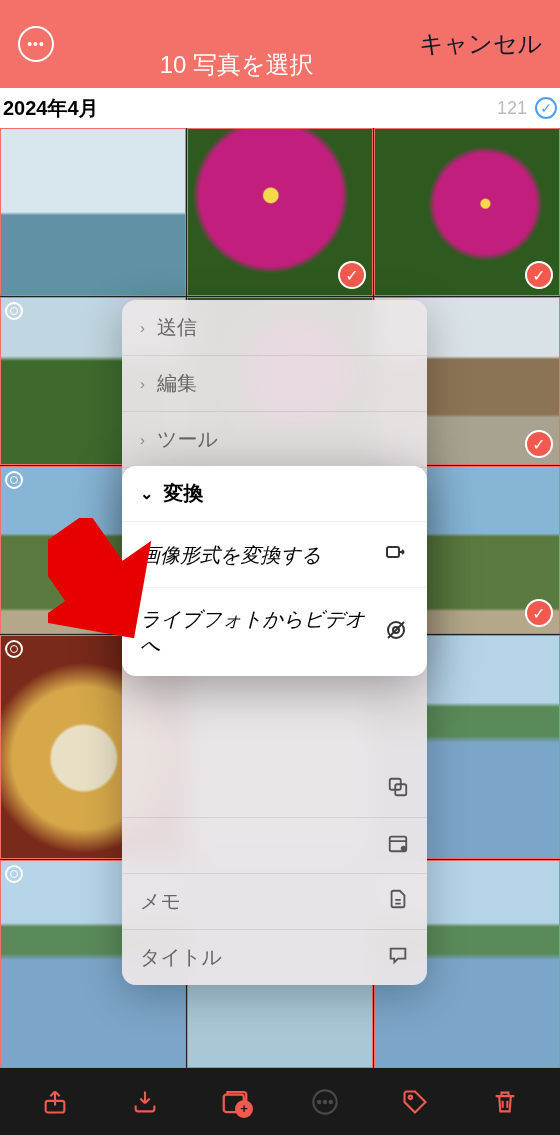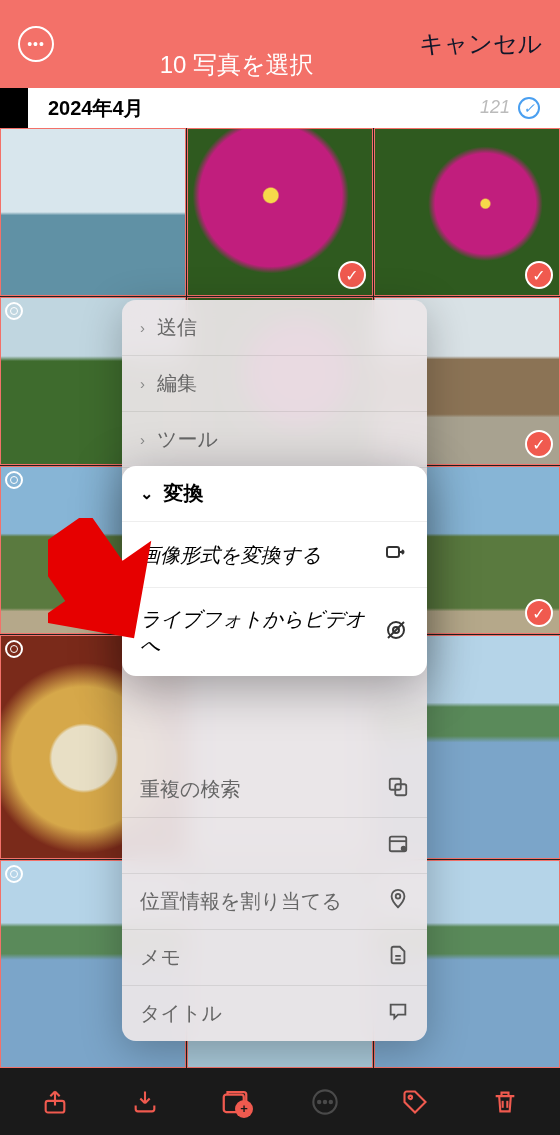--- a/index.html
+++ b/index.html
@@ -3,21 +3,21 @@
 <meta charset="utf-8">
 <style>
 * { margin: 0; padding: 0; box-sizing: border-box; }
 body { width: 560px; height: 1135px; font-family: -apple-system, "Hiragino Sans", sans-serif; background: #000; overflow: hidden; position: relative; }
 
 .header { background: #f37169; height: 88px; display: flex; align-items: center; justify-content: space-between; padding: 0 18px; }
 .more-btn { width: 36px; height: 36px; border: 2px solid #fff; border-radius: 50%; display: flex; align-items: center; justify-content: center; color: #fff; font-size: 14px; letter-spacing: 1px; }
 .title { color: #fff; font-size: 24px; font-weight: 500; margin-top: 42px; }
 .cancel { color: #0f172a; font-size: 24px; font-weight: 500; }
 
-.section-hdr { background: #fff; height: 40px; display: flex; align-items: center; justify-content: space-between; padding: 0 20px; margin-left: 28px; }
+.section-hdr { background: #fff; height: 40px; display: flex; align-items: center; justify-content: space-between; padding: 0 3px; }
 .section-title { font-size: 20px; font-weight: 700; }
 .section-count { color: #bbb; font-size: 18px; margin-right: 8px; }
 .section-check { width: 22px; height: 22px; border: 2px solid #4a9ff0; border-radius: 50%; display: flex; align-items: center; justify-content: center; color: #4a9ff0; font-size: 14px; }
 
 .grid { position: relative; height: 940px; background: #222; }
 .ph { position: absolute; border: 1px solid #f37169; }
 .badge-live { position: absolute; top: 4px; left: 4px; width: 18px; height: 18px; border: 2px solid #fff; border-radius: 50%; }
 .badge-live::after { content: ""; position: absolute; inset: 3px; border: 1px solid #fff; border-radius: 50%; }
 .check { position: absolute; bottom: 6px; right: 6px; width: 28px; height: 28px; background: #f05a4f; border: 2px solid #fff; border-radius: 50%; display: flex; align-items: center; justify-content: center; color: #fff; font-size: 16px; }
 
@@ -57,21 +57,21 @@
 <body>
 
 <div class="header">
   <div class="more-btn">•••</div>
   <div class="title">10 写真を選択</div>
   <div class="cancel">キャンセル</div>
 </div>
 
 <div class="section-hdr">
   <div class="section-title">2024年4月</div>
-  <div style="display:flex;align-items:flex-start;font-style:italic;">
+  <div style="display:flex;align-items:flex-end;">
     <span class="section-count">121</span>
     <span class="section-check">✓</span>
   </div>
 </div>
 
 <div class="grid">
 
   <div class="ph sky" style="left:0;top:0;width:186px;height:168px"></div>
   <div class="ph flower" style="left:187px;top:0;width:186px;height:168px">
       <span class="check">✓</span>
@@ -117,38 +117,30 @@
   <div class="menu-item">
       <span class="chev">›</span>
       <span>編集</span>
     </div>
   <div class="menu-item">
       <span class="chev">›</span>
       <span>ツール</span>
     </div>
   <div style="height:294px"></div>
   <div class="menu-item">
-      <span>重複の検索</span>
       <span class="micon"><svg width="22" height="22" viewBox="0 0 24 24" fill="none" stroke="currentColor" stroke-width="2">
           <rect x="3" y="3" width="12" height="12" rx="2"></rect>
           <rect x="9" y="9" width="12" height="12" rx="2"></rect>
         </svg></span>
     </div>
   <div class="menu-item">
       <span class="micon"><svg width="22" height="22" viewBox="0 0 24 24" fill="none" stroke="currentColor" stroke-width="2">
           <rect x="3" y="5" width="18" height="16" rx="2"></rect>
           <line x1="3" y1="10" x2="21" y2="10"></line>
           <circle cx="18" cy="18" r="2" fill="currentColor"></circle>
-        </svg></span>
-    </div>
-  <div class="menu-item">
-      <span>位置情報を割り当てる</span>
-      <span class="micon"><svg width="22" height="22" viewBox="0 0 24 24" fill="none" stroke="currentColor" stroke-width="2">
-          <path d="M12 21s-7-7-7-12a7 7 0 0114 0c0 5-7 12-7 12z"></path>
-          <circle cx="12" cy="9" r="2.5"></circle>
         </svg></span>
     </div>
   <div class="menu-item">
       <span>メモ</span>
       <span class="micon"><svg width="22" height="22" viewBox="0 0 24 24" fill="none" stroke="currentColor" stroke-width="2">
           <path d="M14 3H7a2 2 0 00-2 2v14a2 2 0 002 2h10a2 2 0 002-2V8l-5-5z"></path>
           <line x1="9" y1="13" x2="15" y2="13"></line>
           <line x1="9" y1="17" x2="15" y2="17"></line>
         </svg></span>
     </div>

